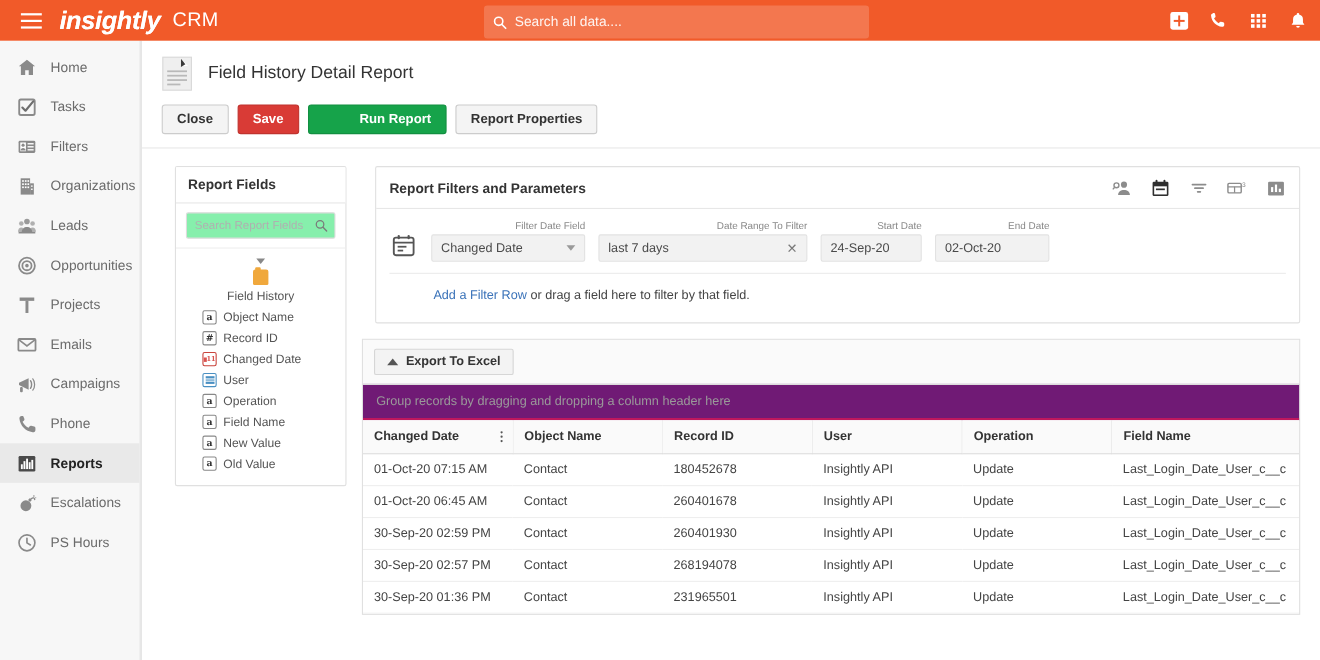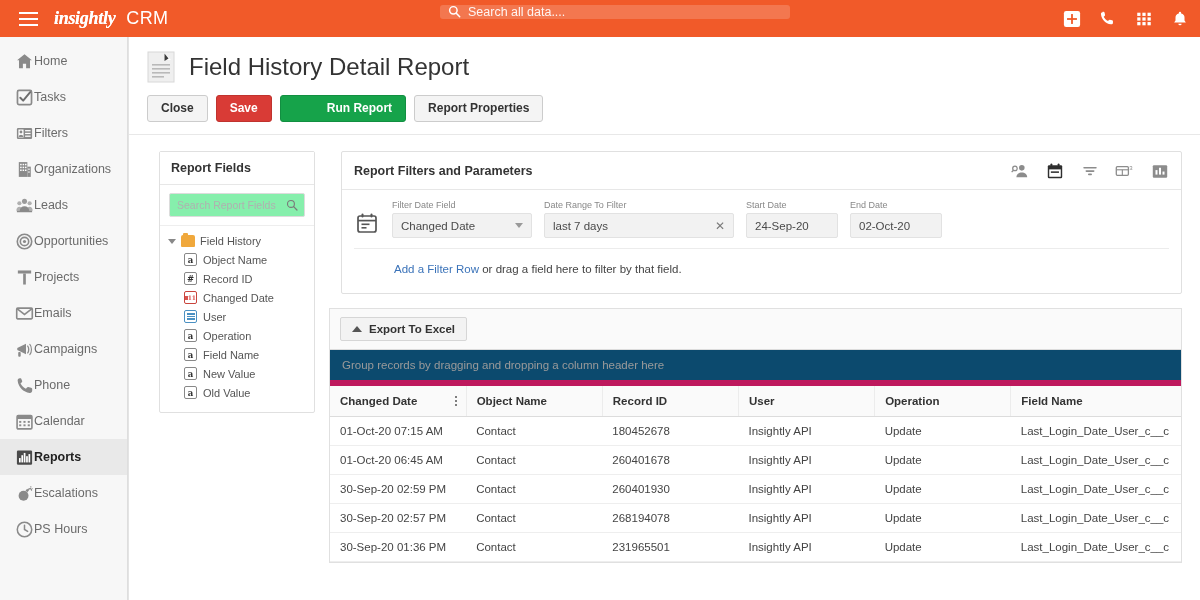--- a/index.html
+++ b/index.html
@@ -15,32 +15,32 @@
     height: 37px; background: #f15a29; flex: 0 0 37px;
     display: flex; align-items: center; position: relative;
   }
   .hamburger {
     width: 40px; height: 37px; margin-left: 8px;
     display: flex; flex-direction: column; justify-content: center;
     align-items: center; gap: 4px; cursor: pointer;
   }
   .hamburger i { display:block; width: 19px; height: 2px; background:#fff; }
   .brand {
-    color:#fff; font-family:Liberation Serif, serif; font-style: italic;
-    font-weight: 700; font-size: 18px; letter-spacing: -0.3px;
+    color:#fff; font-family:Liberation Sans, sans-serif; font-style: italic;
+    font-weight: 700; font-size: 23px; letter-spacing: -0.3px;
     margin-left: 6px; text-shadow: 0 0 0.5px #fff;
   }
   .brand-sub {
     color:#fff; font-size: 18px; font-weight: 400; margin-left: 11px;
     letter-spacing: 0.3px;
   }
   .searchwrap {
-    position: absolute; left: 440px; top: 5px; width: 350px; height: 14px;
+    position: absolute; left: 440px; top: 5px; width: 350px; height: 30px;
     background: rgba(255,255,255,0.18); border-radius: 3px;
-    display:flex; align-items:flex-start; padding: 0 8px; cursor: text;
+    display:flex; align-items:center; padding: 0 8px; cursor: text;
   }
   .searchwrap .sicon { width:13px; height:13px; margin-right:7px; flex:0 0 13px; }
   .searchwrap input {
     background: transparent; border: 0; outline: none; color: #fff;
     font-size: 12.5px; width: 100%; font-family: inherit;
   }
   .searchwrap input::placeholder { color: rgba(255,255,255,0.92); }
   .topicons {
     position:absolute; right: 10px; top:0; height:37px;
     display:flex; align-items:center; gap: 16px;
@@ -51,38 +51,38 @@
   
   .shell { flex: 1 1 auto; display: flex; min-height: 0; }
 
   
   .sidebar {
     width: 128px; flex: 0 0 128px; background: #f7f7f7;
     border-right: 1px solid #dedede; padding-top: 6px; overflow: hidden;
   }
   .nav-item {
     height: 36px; display: flex; align-items: center;
-    padding-left: 14px; gap: 0; cursor: pointer;
+    padding-left: 14px; gap: 12px; cursor: pointer;
   }
   .nav-item .nicon { width: 20px; height: 20px; flex: 0 0 20px;
     display:flex; align-items:center; justify-content:center; }
   .nav-item .nlabel { font-size: 12.5px; color: #6b6b6b; white-space: nowrap; }
   .nav-item.active { background: #e9e9e9; }
   .nav-item.active .nlabel { color: #222; font-weight: 700; }
 
   
   .main { flex: 1 1 auto; background: #fff; overflow: hidden;
     display:flex; flex-direction: column; border-left: 1px solid #e4e4e4; }
 
   .page-head {
     display:flex; align-items:center; gap: 14px;
     padding: 14px 18px 12px 18px;
   }
   .doc-icon { width: 28px; height: 32px; flex: 0 0 28px; }
-  .page-title { font-size: 24px; color: #333; font-weight: 400; }
+  .page-title { font-size: 16px; color: #333; font-weight: 400; }
 
   .toolbar {
     display:flex; align-items:center; gap: 8px;
     padding: 0 18px 12px 18px; border-bottom: 1px solid #e8e8e8;
   }
   .btn {
     font-size: 12px; font-weight: 700; border-radius: 3px;
     padding: 6px 13px; cursor: pointer; line-height: 1.1;
     border: 1px solid #ccc; background: #f4f4f4; color: #333;
     font-family: inherit;
@@ -113,21 +113,21 @@
     border: 1px solid #dcdcdc; border-radius: 2px; background:#86efac;
   }
   .field-search input {
     width: 100%; height: 100%; border:0; outline:none; padding: 0 22px 0 7px;
     font-size: 10.5px; color:#555; font-family: inherit; background: transparent;
   }
   .field-search input::placeholder { color:#b0b0b0; }
   .field-search .sicon2 { position:absolute; right:6px; top:5px; width:12px; height:12px; }
 
   .tree { padding: 6px 0 10px 0; border-top: 1px solid #eee; margin-top: 2px;}
-  .tree-root { display:flex; align-items:center; gap:5px; padding: 3px 8px; font-size: 11px; color:#555; }
+  .tree-root { display:flex; align-items:center; gap:5px; padding: 3px 8px; font-size: 11px; color:#555;flex-direction:column; }
   .caret { width:0;height:0;border-left:4px solid transparent;border-right:4px solid transparent;border-top:5px solid #888; }
   .tree-item {
     display:flex; align-items:center; gap:6px; padding: 3px 8px 3px 24px;
     font-size: 11px; color:#555; cursor: grab;
   }
   .tbox {
     width: 13px; height: 13px; flex:0 0 13px; border:1px solid #888;
     border-radius: 2px; background:#fff; font-size: 8.5px; font-weight:700;
     display:flex; align-items:center; justify-content:center; color:#333;
     font-family:"DejaVu Serif", serif;
@@ -148,51 +148,51 @@
     padding: 9px 12px; border-bottom:1px solid #e7e7e7;
   }
   .filters-head .ttl { font-size: 12.5px; font-weight:700; color:#333; }
   .filter-icons { display:flex; align-items:center; gap: 16px; }
   .filter-icons .fic { width:19px;height:19px; cursor:pointer; display:flex;align-items:center;justify-content:center;}
 
   .filter-body { padding: 10px 12px 4px 12px; }
   .filter-row { display:flex; align-items:flex-end; gap: 12px; }
   .cal-btn { width: 26px; height: 26px; flex:0 0 26px; margin-bottom:2px; cursor:pointer;
     display:flex;align-items:center;justify-content:center; }
-  .fgroup { display:flex; flex-direction:column; gap:3px; }
+  .fgroup { display:flex; flex-direction:column; gap:3px;align-items:flex-end; }
   .flabel { font-size: 9px; color:#888; }
   .fctrl {
     background:#f2f2f2; border:1px solid #e2e2e2; border-radius:2px;
     height: 25px; display:flex; align-items:center; padding: 0 8px;
     font-size: 11.5px; color:#4a4a4a; position:relative; cursor:pointer;
   }
   .fctrl .val { white-space:nowrap; overflow:hidden; text-overflow:ellipsis; }
   .fctrl .chev { margin-left:auto; width:0;height:0;
     border-left:4px solid transparent;border-right:4px solid transparent;border-top:5px solid #9a9a9a; }
   .fctrl .clr { margin-left:auto; color:#7a7a7a; font-size:12px; }
   .w-date-field { width: 140px; }
   .w-range { width: 190px; }
   .w-start { width: 92px; }
-  .w-end { width: 92px; }
+  .w-end { width: 104px; }
 
   .filter-foot { border-top:1px solid #ececec; margin: 10px 0 0 0; padding: 14px 12px 14px 40px;
     font-size: 11.5px; color:#444; }
   .filter-foot a { color:#3b73b9; text-decoration:none; }
 
   
   .grid-panel { border:1px solid #e0e0e0; background:#fafafa; flex:1 1 auto; min-height:0; display:flex; flex-direction:column;}
   .export-bar { padding: 8px 10px; background:#fafafa; }
   .export-btn {
     display:inline-flex; align-items:center; gap:7px;
     border:1px solid #d6d6d6; background:#f3f3f3; border-radius:2px;
     padding: 5px 11px; font-size: 11.5px; font-weight:700; color:#333; cursor:pointer;
   }
   .export-btn .up { width:0;height:0;border-left:5px solid transparent;border-right:5px solid transparent;border-bottom:6px solid #555; }
   .group-bar {
-    background:#0c4a6e; border-top:1px solid #dcdcdc; border-bottom:6px solid #be185d;
+    background:#701a75; border-top:1px solid #dcdcdc; border-bottom:2px solid #be185d;
     padding: 9px 12px; font-size: 11.5px; color:#9a9a9a;
   }
   table.grid { width:100%; border-collapse: collapse; background:#fff; table-layout: fixed; }
   table.grid th {
     text-align:left; font-size: 11.5px; font-weight:700; color:#333;
     padding: 9px 10px; border-bottom: 1px solid #dcdcdc; border-right:1px solid #ececec;
     background:#fafafa; position:relative;
   }
   table.grid th:last-child { border-right:0; }
   table.grid td {
@@ -373,37 +373,20 @@
         </span>
         <span class="nlabel">Campaigns</span>
       </div>
       <div class="nav-item">
         <span class="nicon">
           <svg viewBox="0 0 20 20" width="19" height="19">
             <path d="M5 2.4c-1.4 0-2.4 1.2-2.2 2.6.9 7 5.9 12 12.6 12.8 1.5.2 2.7-.8 2.7-2.2v-1.9c0-.7-.5-1.3-1.2-1.4l-2.9-.6c-.6-.1-1.2.1-1.6.6l-.9 1.2c-2.5-1.3-4.5-3.3-5.7-5.8l1.2-.9c.5-.4.7-1 .6-1.6L6.9 3.6c-.1-.7-.7-1.2-1.4-1.2H5z" fill="#8a8a8a"></path>
           </svg>
         </span>
         <span class="nlabel">Phone</span>
-      </div>
-      <div class="nav-item">
-        <span class="nicon">
-          <svg viewBox="0 0 20 20" width="19" height="19">
-            <rect x="2.2" y="3.8" width="15.6" height="14" rx="1.2" fill="none" stroke="#8a8a8a" stroke-width="1.7"></rect>
-            <rect x="2.2" y="3.8" width="15.6" height="3.6" fill="#8a8a8a"></rect>
-            <g fill="#8a8a8a">
-              <rect x="4.4" y="9.4" width="2.2" height="2"></rect>
-              <rect x="8.9" y="9.4" width="2.2" height="2"></rect>
-              <rect x="13.4" y="9.4" width="2.2" height="2"></rect>
-              <rect x="4.4" y="13" width="2.2" height="2"></rect>
-              <rect x="8.9" y="13" width="2.2" height="2"></rect>
-              <rect x="13.4" y="13" width="2.2" height="2"></rect>
-            </g>
-          </svg>
-        </span>
-        <span class="nlabel">Calendar</span>
       </div>
       <div class="nav-item active">
         <span class="nicon">
           <svg viewBox="0 0 20 20" width="19" height="19">
             <rect x="2" y="2.6" width="16" height="15" rx="1.3" fill="#4a4a4a"></rect>
             <g fill="#ffffff">
               <rect x="4.2" y="10.6" width="1.8" height="4.6"></rect>
               <rect x="6.7" y="7.6" width="1.8" height="7.6"></rect>
               <rect x="9.2" y="5.2" width="1.8" height="10"></rect>
               <rect x="11.7" y="8.6" width="1.8" height="6.6"></rect>

